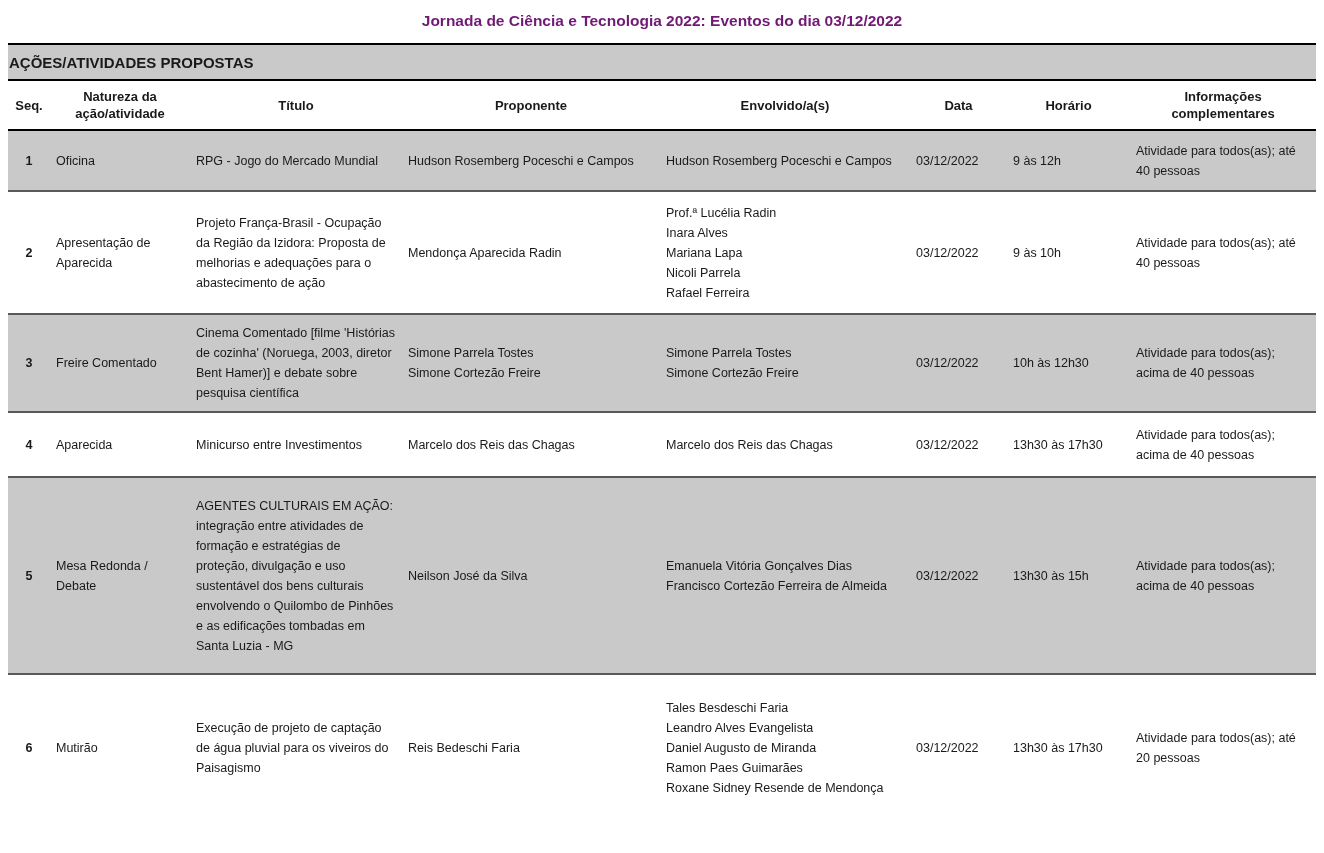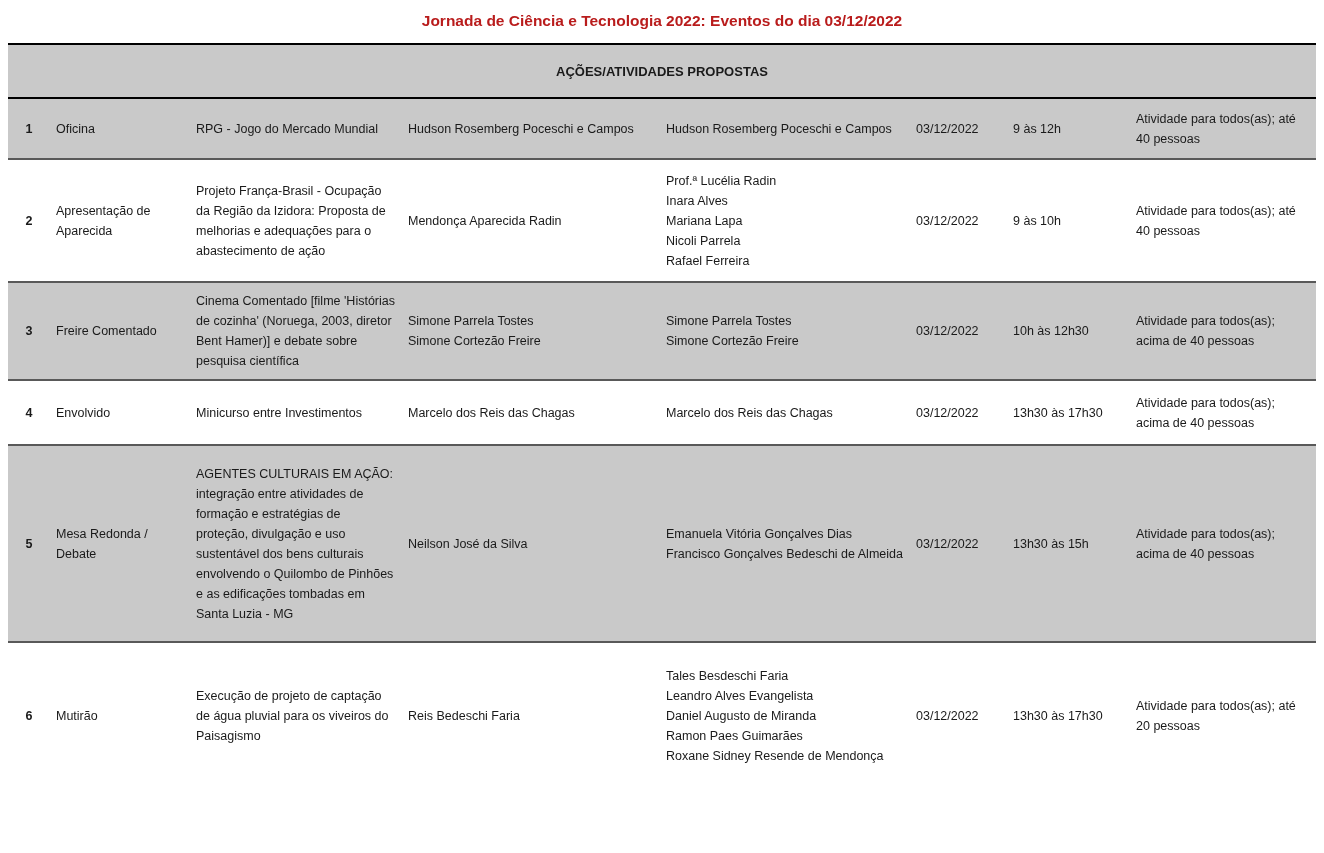--- a/index.html
+++ b/index.html
@@ -19,21 +19,21 @@
     height: 853px;
     overflow: hidden;
     font-family: "Liberation Sans", sans-serif;
     color: var(--text);
   }
   .doc-title {
     margin: 11px 0 0 0;
     text-align: center;
     font-size: 15.5px;
     font-weight: bold;
-    color: #b91c1c;
+    color: #701a75;
     line-height: 20px;
   }
   table.events {
     border-collapse: collapse;
     table-layout: fixed;
     width: 1308px;
     margin: 12px 8px 0 8px;
   }
   col.c-seq       { width: 42px;  }
   col.c-natureza  { width: 140px; }
@@ -42,23 +42,23 @@
   col.c-envolvido { width: 250px; }
   col.c-data      { width: 97px;  }
   col.c-horario   { width: 123px; }
   col.c-info      { width: 186px; }
 
   tr.band td {
     background: var(--shade);
     border-top: 2px solid var(--dark-border);
     border-bottom: 2px solid var(--dark-border);
     font-weight: bold;
-    font-size: 13px;
-    text-align: center;
-    height: 54px;
+    font-size: 15px;
+    text-align: left;
+    height: 36px;
     vertical-align: middle;
   }
   thead th {
     background: #ffffff;
     font-weight: bold;
     font-size: 13px;
     line-height: 17px;
     text-align: center;
     vertical-align: middle;
     height: 50px;
@@ -101,20 +101,30 @@
       <col class="c-proponente">
     <col class="c-envolvido">
       <col class="c-data">
       <col class="c-horario">
       <col class="c-info">
   </colgroup>
   <thead>
     <tr class="band">
       <td colspan="8">AÇÕES/ATIVIDADES PROPOSTAS</td>
     </tr>
+    <tr>
+      <th>Seq.</th>
+      <th>Natureza da ação/atividade</th>
+      <th>Título</th>
+      <th>Proponente</th>
+      <th>Envolvido/a(s)</th>
+      <th>Data</th>
+      <th>Horário</th>
+      <th>Informações complementares</th>
+    </tr>
   </thead>
   <tbody>
     <tr>
       <td class="seq">1</td>
       <td>Oficina</td>
       <td>RPG - Jogo do Mercado Mundial</td>
       <td class="multiline">Hudson Rosemberg Poceschi e Campos</td>
       <td class="multiline">Hudson Rosemberg Poceschi e Campos</td>
       <td>03/12/2022</td>
       <td>9 às 12h</td>
@@ -141,35 +151,35 @@
       <td class="multiline">Simone Parrela Tostes
 Simone Cortezão Freire</td>
       <td class="multiline">Simone Parrela Tostes
 Simone Cortezão Freire</td>
       <td>03/12/2022</td>
       <td>10h às 12h30</td>
       <td>Atividade para todos(as); acima de 40 pessoas</td>
     </tr>
     <tr>
       <td class="seq">4</td>
-      <td>Envolvido</td>
+      <td>Aparecida</td>
       <td>Minicurso entre Investimentos</td>
       <td class="multiline">Marcelo dos Reis das Chagas</td>
       <td class="multiline">Marcelo dos Reis das Chagas</td>
       <td>03/12/2022</td>
       <td>13h30 às 17h30</td>
       <td>Atividade para todos(as); acima de 40 pessoas</td>
     </tr>
     <tr>
       <td class="seq">5</td>
       <td>Mesa Redonda / Debate</td>
       <td>AGENTES CULTURAIS EM AÇÃO: integração entre atividades de formação e estratégias de proteção, divulgação e uso sustentável dos bens culturais envolvendo o Quilombo de Pinhões e as edificações tombadas em Santa Luzia - MG</td>
       <td class="multiline">Neilson José da Silva</td>
       <td class="multiline">Emanuela Vitória Gonçalves Dias
-Francisco Gonçalves Bedeschi de Almeida</td>
+Francisco Cortezão Ferreira de Almeida</td>
       <td>03/12/2022</td>
       <td>13h30 às 15h</td>
       <td>Atividade para todos(as); acima de 40 pessoas</td>
     </tr>
     <tr>
       <td class="seq">6</td>
       <td>Mutirão</td>
       <td>Execução de projeto de captação de água pluvial para os viveiros do Paisagismo</td>
       <td class="multiline">Reis Bedeschi Faria</td>
       <td class="multiline">Tales Besdeschi Faria

